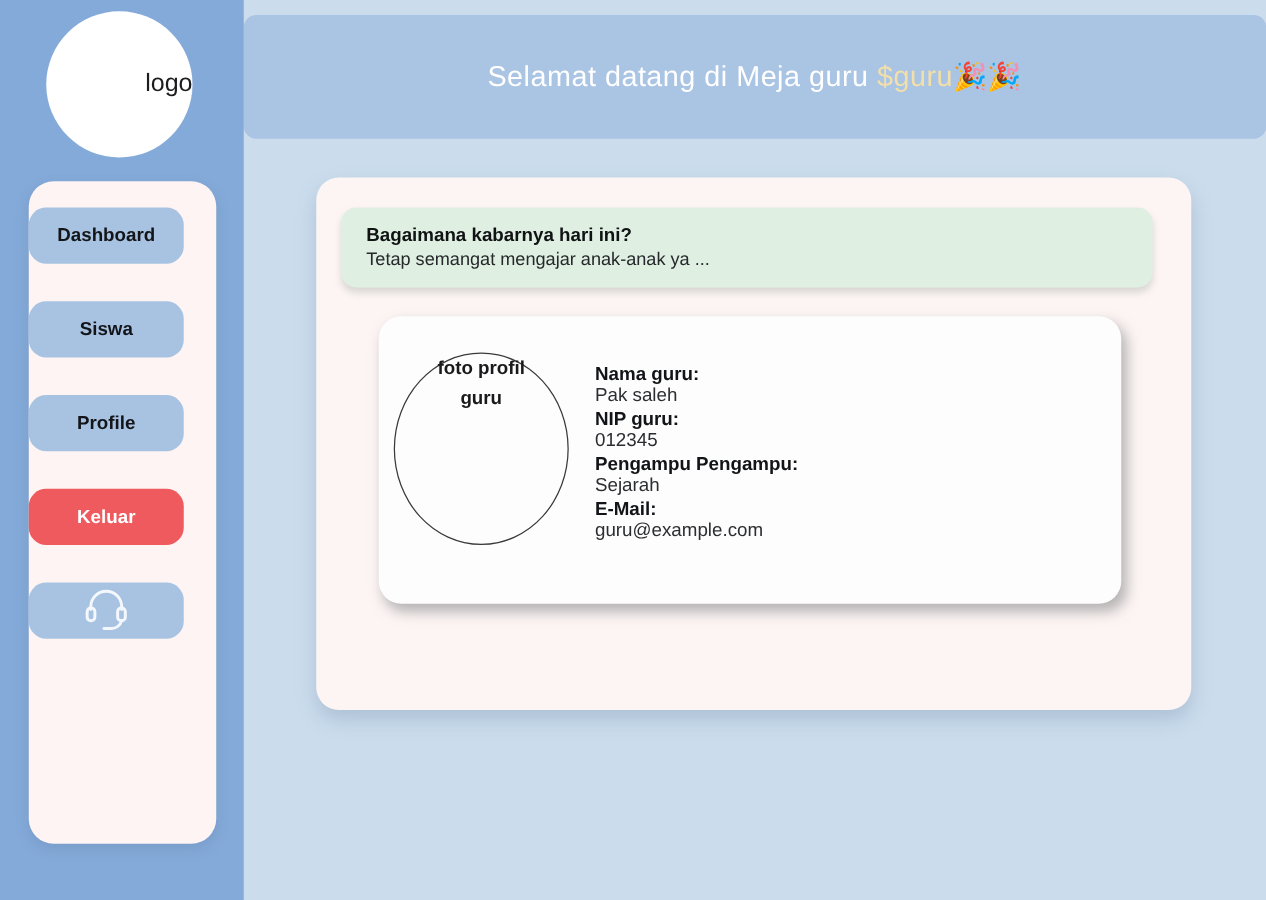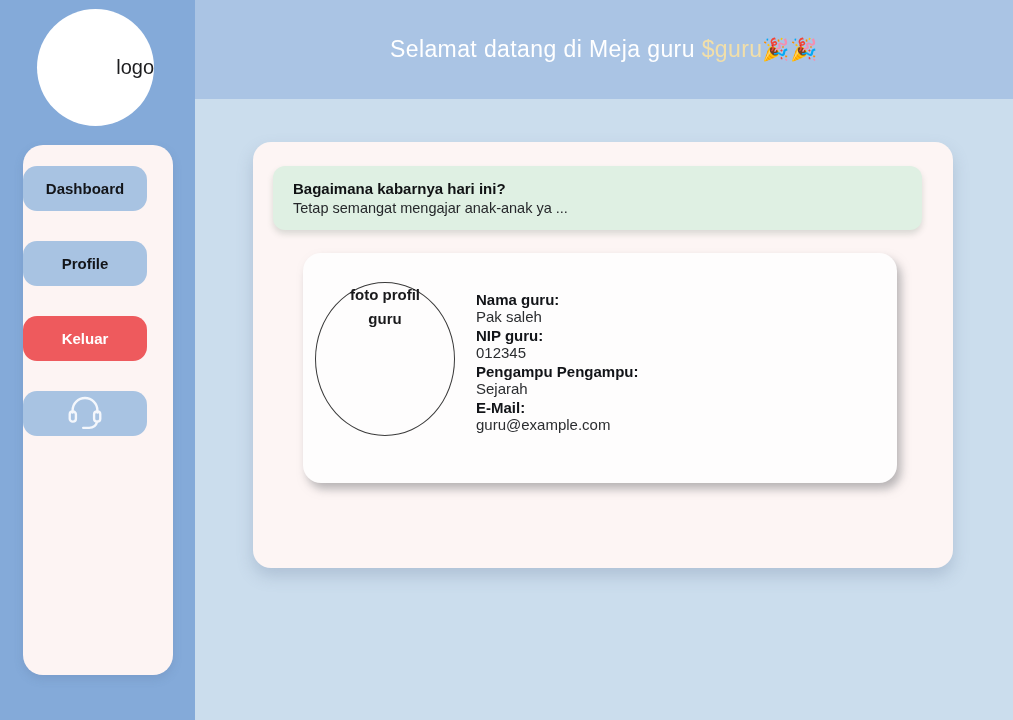--- a/index.html
+++ b/index.html
@@ -39,24 +39,24 @@
     color: #131519; font-weight: bold; font-size: 15px;
     font-family: inherit;
     display: flex; align-items: center; justify-content: center;
     cursor: pointer; flex-shrink: 0;
   }
   .nav-btn.danger { background: #ee5a5d; color: #ffffff; }
   .nav-btn.icon-btn svg { display: block; }
 
   
   .header {
-    position: absolute; left: 195px; top: 0;
+    position: absolute; left: 195px; top: 12px;
     width: 818px; height: 99px;
     background: #aac4e4;
-    display: flex; align-items: center; justify-content: center;
+    display: flex; align-items: center; justify-content: center; border-radius: 10px;
   }
   .header-title {
     font-size: 23px; font-weight: 500; color: #ffffff;
     letter-spacing: 0.4px;
   }
   .header-title .highlight { color: #f2dfa9; }
   .header-title .emojis { font-size: 22px; }
 
   
   .content-card {
@@ -110,20 +110,21 @@
     <span>Selamat datang di Meja guru </span><span class="highlight">$guru</span><span class="emojis">🎉🎉</span>
   </div>
 </div>
 
 <div class="sidebar">
   <div class="logo-circle">
     <span>logo</span>
   </div>
   <div class="sidebar-panel">
     <button class="nav-btn">Dashboard</button>
+    <button class="nav-btn">Siswa</button>
     <button class="nav-btn">Profile</button>
     <button class="nav-btn danger">Keluar</button>
     <button class="nav-btn icon-btn">
       <span>
         <svg width="46" height="40" viewBox="0 0 24 22" fill="none" stroke="#f4f7fc" stroke-width="1.3" stroke-linecap="round" stroke-linejoin="round">
           <path d="M5.2 10.2 V9 a6.8 6.8 0 0 1 13.6 0 v1.2"></path>
           <rect x="3.6" y="9.6" width="3.4" height="5.6" rx="1.6"></rect>
           <rect x="17" y="9.6" width="3.4" height="5.6" rx="1.6"></rect>
           <path d="M18.7 15.2 a4.6 4.6 0 0 1 -4.4 3.4 H11"></path>
         </svg>

